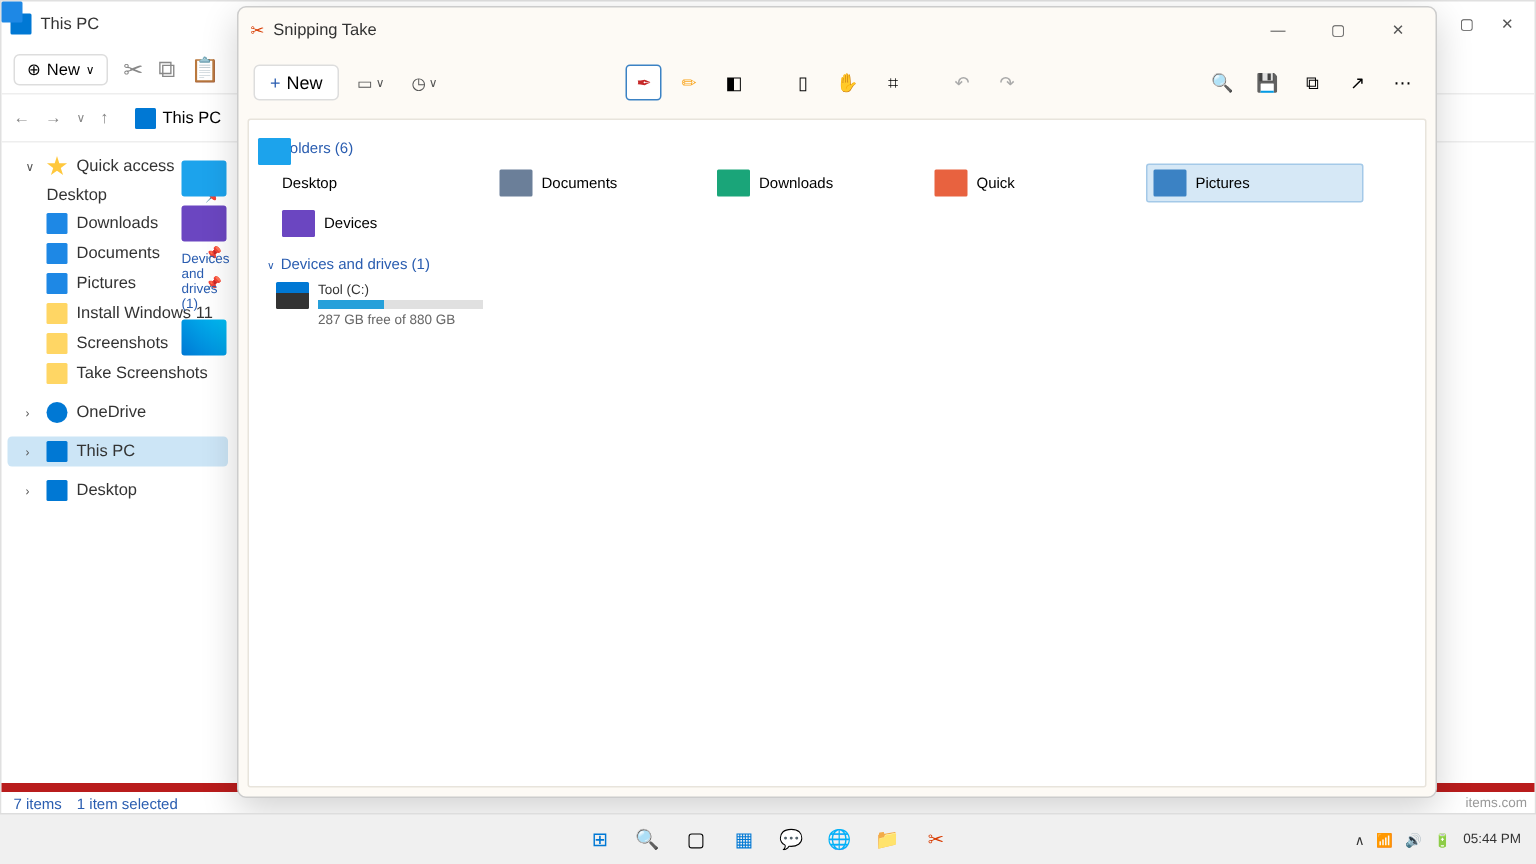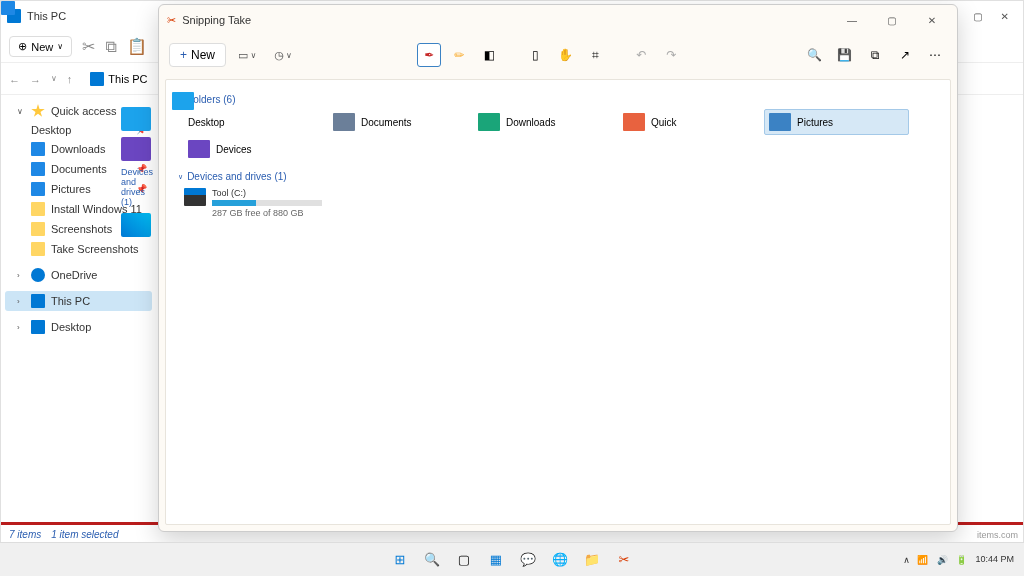--- a/index.html
+++ b/index.html
@@ -18,21 +18,21 @@
 .explorer-bg .navrow .navarrow { color: #888; }
 .explorer-bg .navrow .path { margin-left: 8px; display: flex; align-items: center; gap: 4px; }
 .explorer-bg .body { display: flex; height: calc(100% - 94px - 22px); }
 .explorer-bg .sidebar { width: 155px; padding: 6px 4px; font-size: 11px; color: #333; }
 .explorer-bg .sidebar .item { display: flex; align-items: center; gap: 6px; padding: 3px 4px 3px 12px; white-space: nowrap; border-radius: 3px; }
 .explorer-bg .sidebar .item.selected { background: #cce5f6; }
 .explorer-bg .sidebar .group { margin-bottom: 6px; }
 .explorer-bg .sidebar .caret { font-size: 8px; color: #555; width: 8px; display: inline-block; }
 .explorer-bg .content { flex: 1; padding: 4px; font-size: 11px; }
 .explorer-bg .content .section-hdr { color: #2a5db0; font-size: 10px; padding: 4px; }
-.explorer-bg .statusbar { position: absolute; bottom: 0; left: 0; right: 0; height: 22px; display: flex; align-items: center; font-size: 10px; color: #2a5db0; padding: 0 8px; gap: 10px; border-top: 3px solid #b91c1c; background: #fff; font-style: italic; }
+.explorer-bg .statusbar { position: absolute; bottom: 0; left: 0; right: 0; height: 22px; display: flex; align-items: center; font-size: 10px; color: #2a5db0; padding: 0 8px; gap: 10px; border-top: 6px solid #b91c1c; background: #fff; }
 
 
 .ico { width: 14px; height: 14px; display: inline-block; }
 .ico.star { background: #ffc83d; border-radius: 2px; clip-path: polygon(50% 0,61% 35%,98% 35%,68% 57%,79% 91%,50% 70%,21% 91%,32% 57%,2% 35%,39% 35%);}
 .ico.folder { background: #ffd664; border-radius: 1px; }
 .ico.desktop { background: #1e88e5; border-radius: 1px; }
 .ico.downloads { background: #1e88e5; border-radius: 1px; }
 .ico.docs { background: #1e88e5; border-radius: 1px; }
 .ico.pics { background: #1e88e5; border-radius: 1px; }
 .ico.onedrive { background: #0078d4; border-radius: 50%; }
@@ -305,19 +305,19 @@
       <div class="tbico">🌐</div>
       <div class="tbico" style="color:#ffb900">📁</div>
       <div class="tbico" style="color:#d83b01">✂</div>
     </div>
     <div class="tray">
       <span>∧</span>
       <span>📶</span>
       <span>🔊</span>
       <span>🔋</span>
       <div class="time">
-        <div>10:44 PM</div>
+        <div>05:44 PM</div>
       </div>
     </div>
   </div>
 
   <div class="watermark">items.com</div>
 </div>
 
 </body></html>

